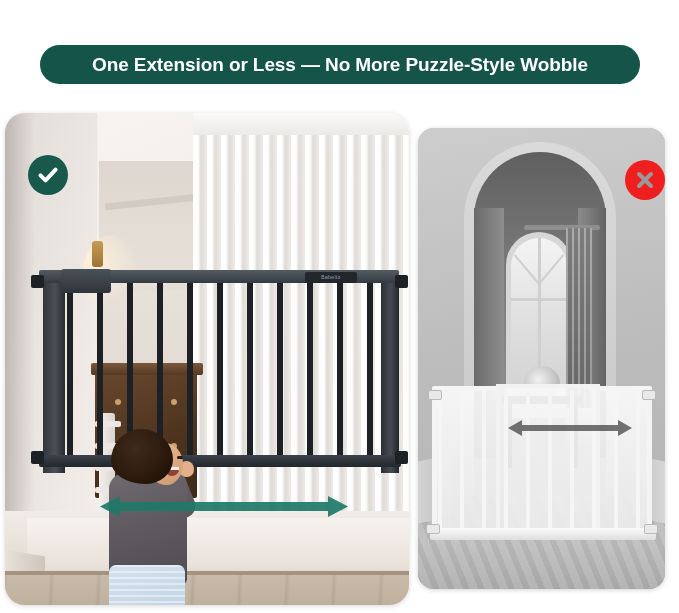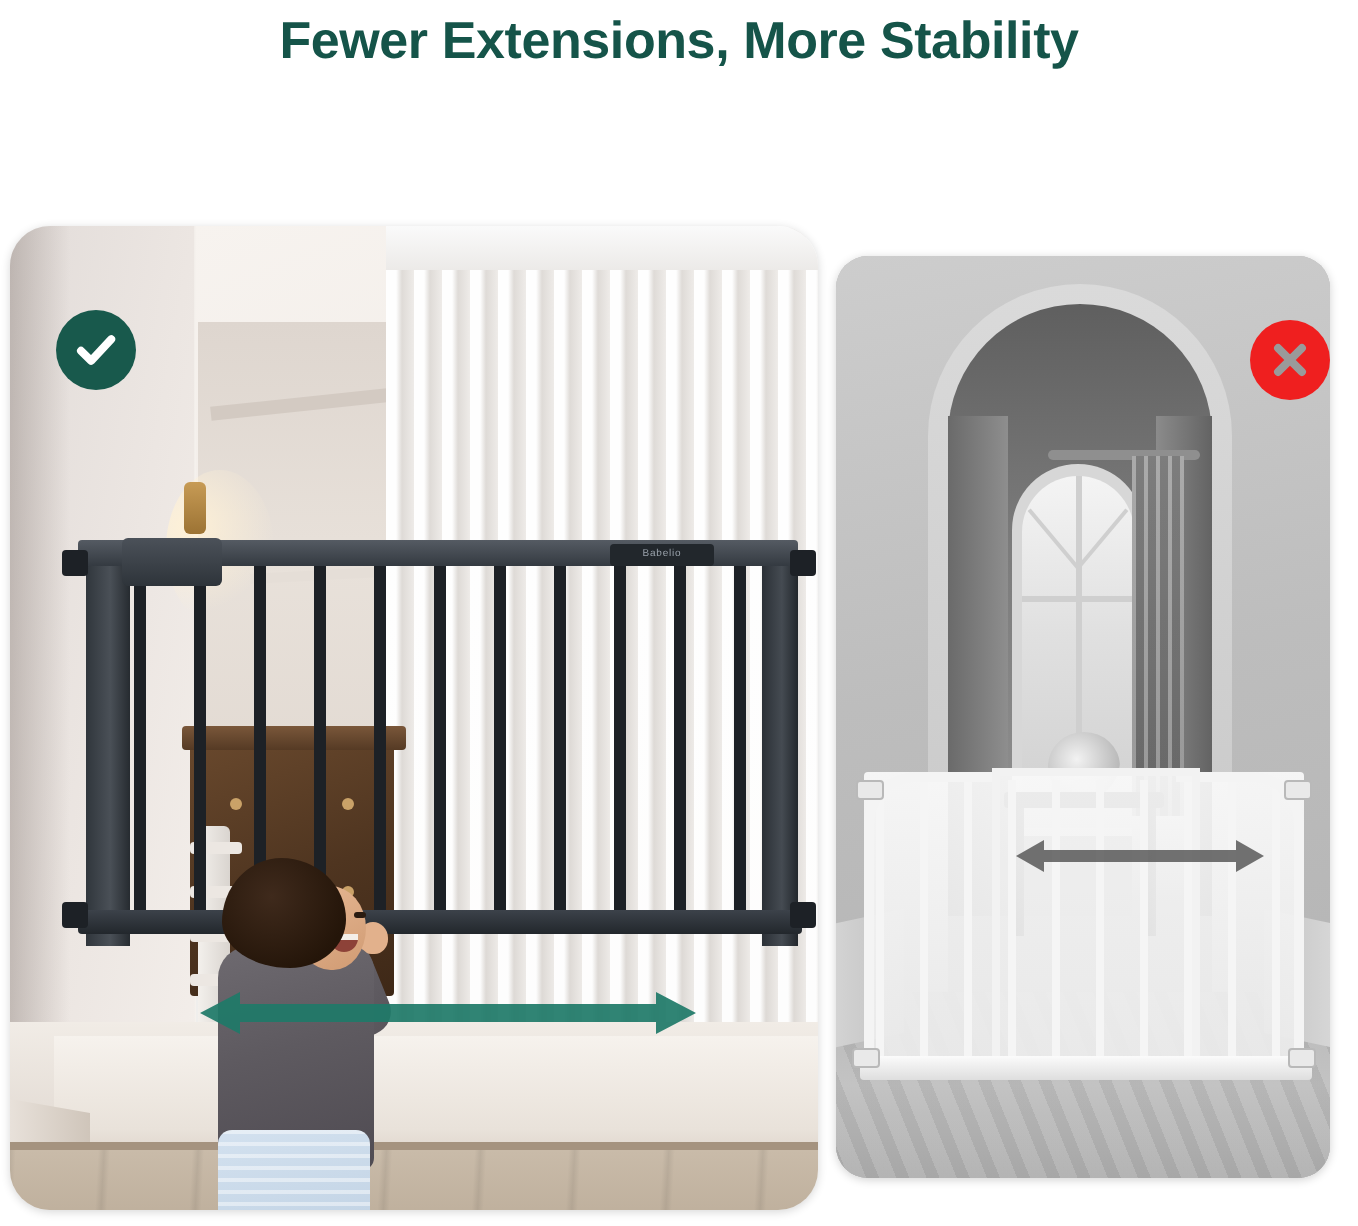--- a/index.html
+++ b/index.html
@@ -463,22 +463,24 @@
   #badge-bad {
     left: 625px; top: 160px;
     background: #ef1f1f;
   }
   .badge svg { display: block; }
 </style>
 </head>
 <body>
 
 <div id="header">
-  <div id="headline">Fewer Extensions, More Stability</div>
-
+
+  <div id="subhead-pill">
+    <span id="subhead-text">One Extension or Less — No More Puzzle-Style Wobble</span>
+  </div>
 </div>
 
 <div id="panels">
 
   <div id="panel-bad" class="panel">
     <div class="scene">
       <div class="b-wall"></div>
       <div class="b-arch-outer"></div>
       <div class="b-arch-inner"></div>
       <div class="b-hall-wall-l"></div>

